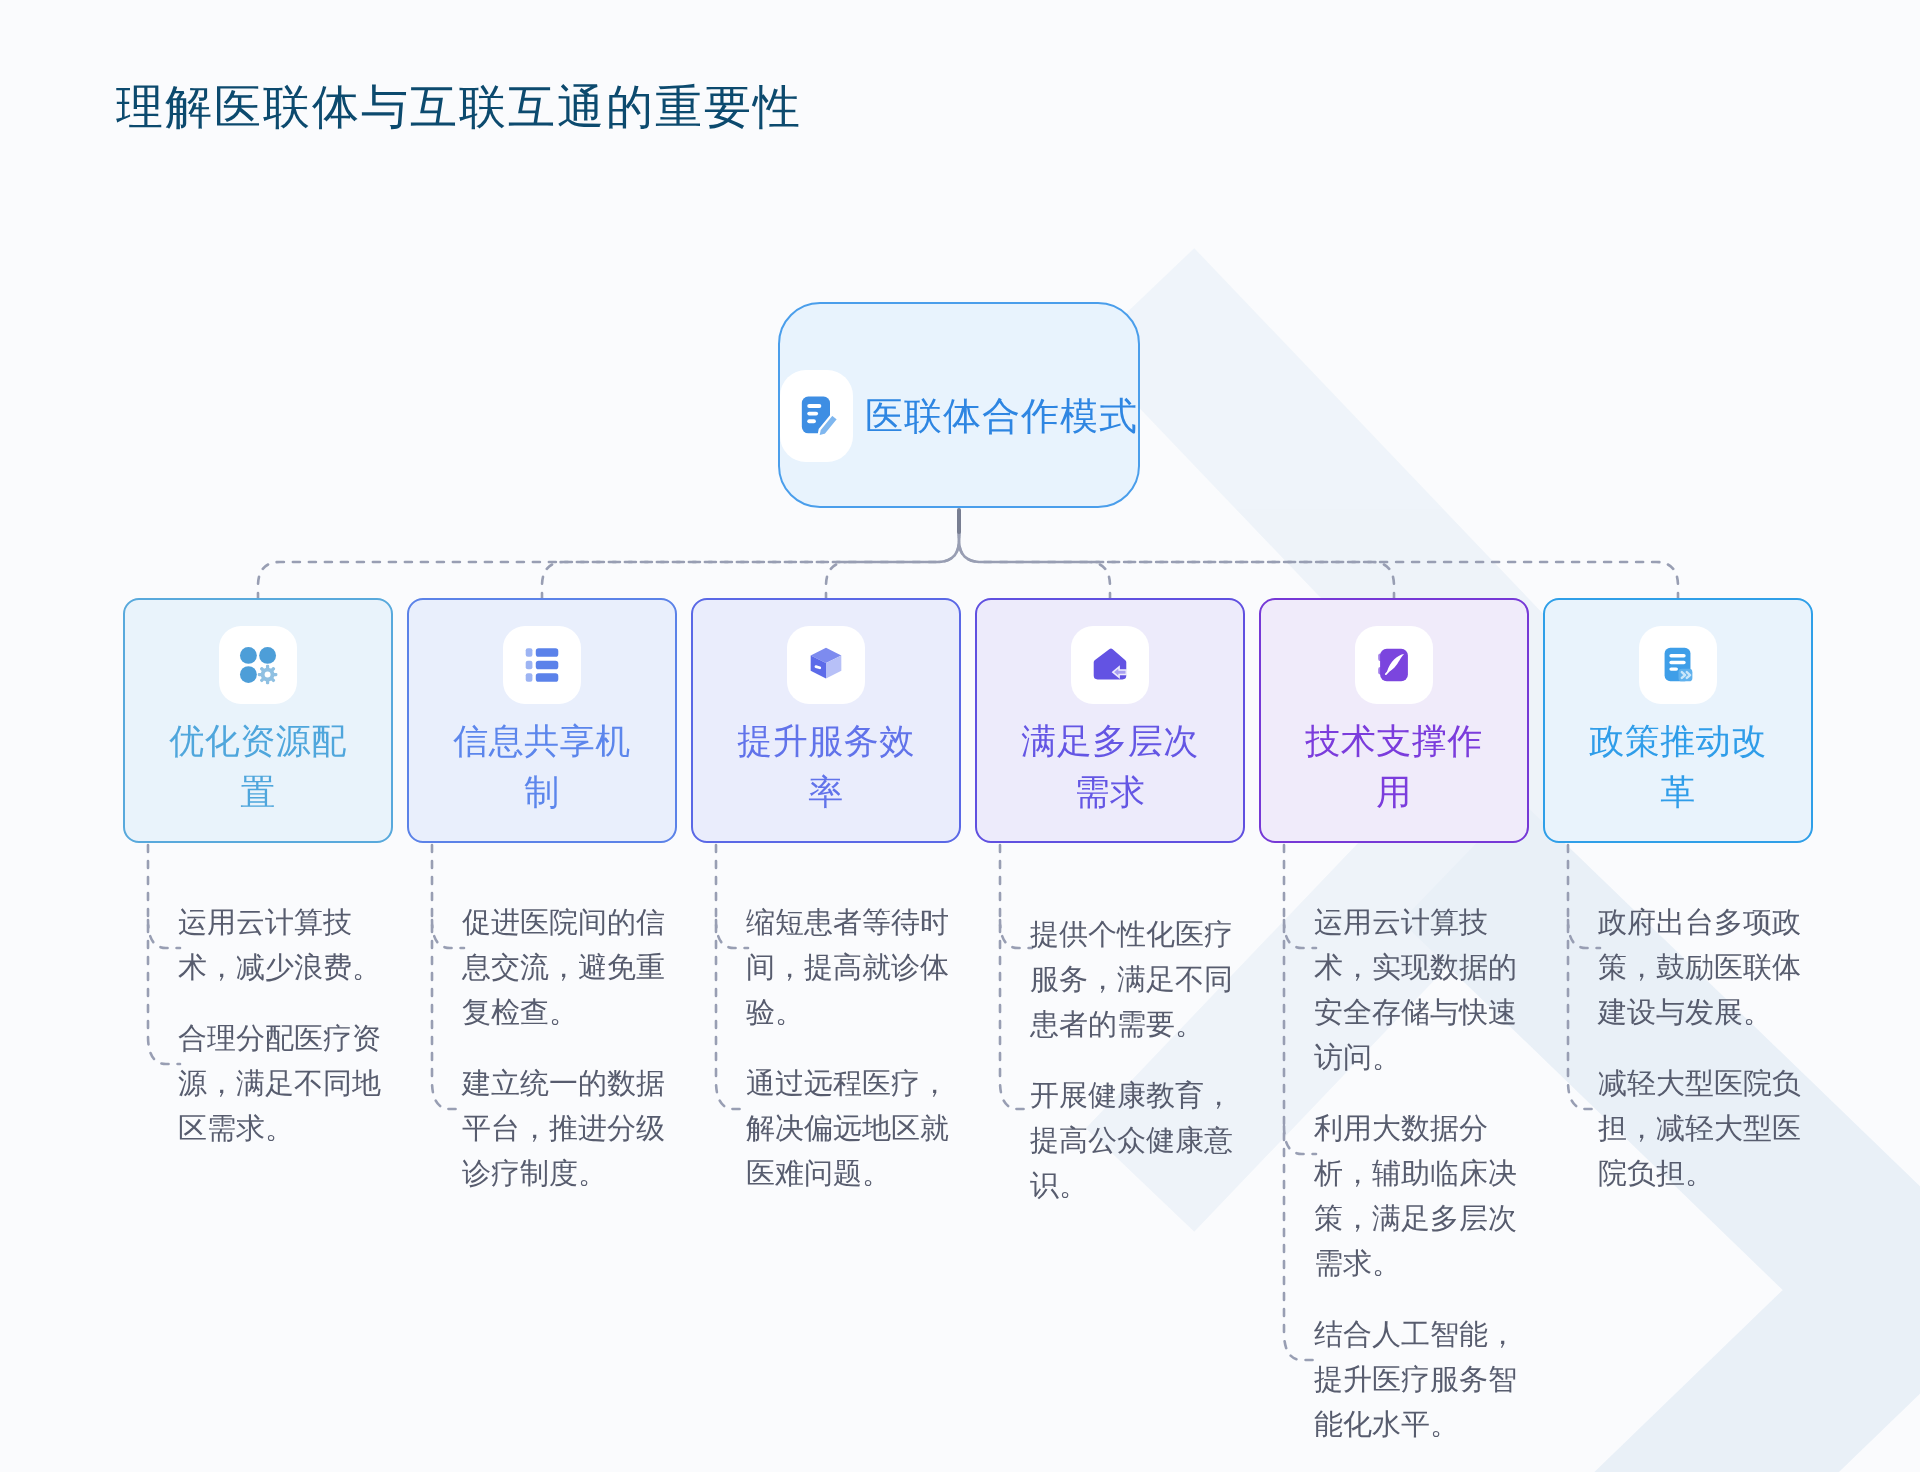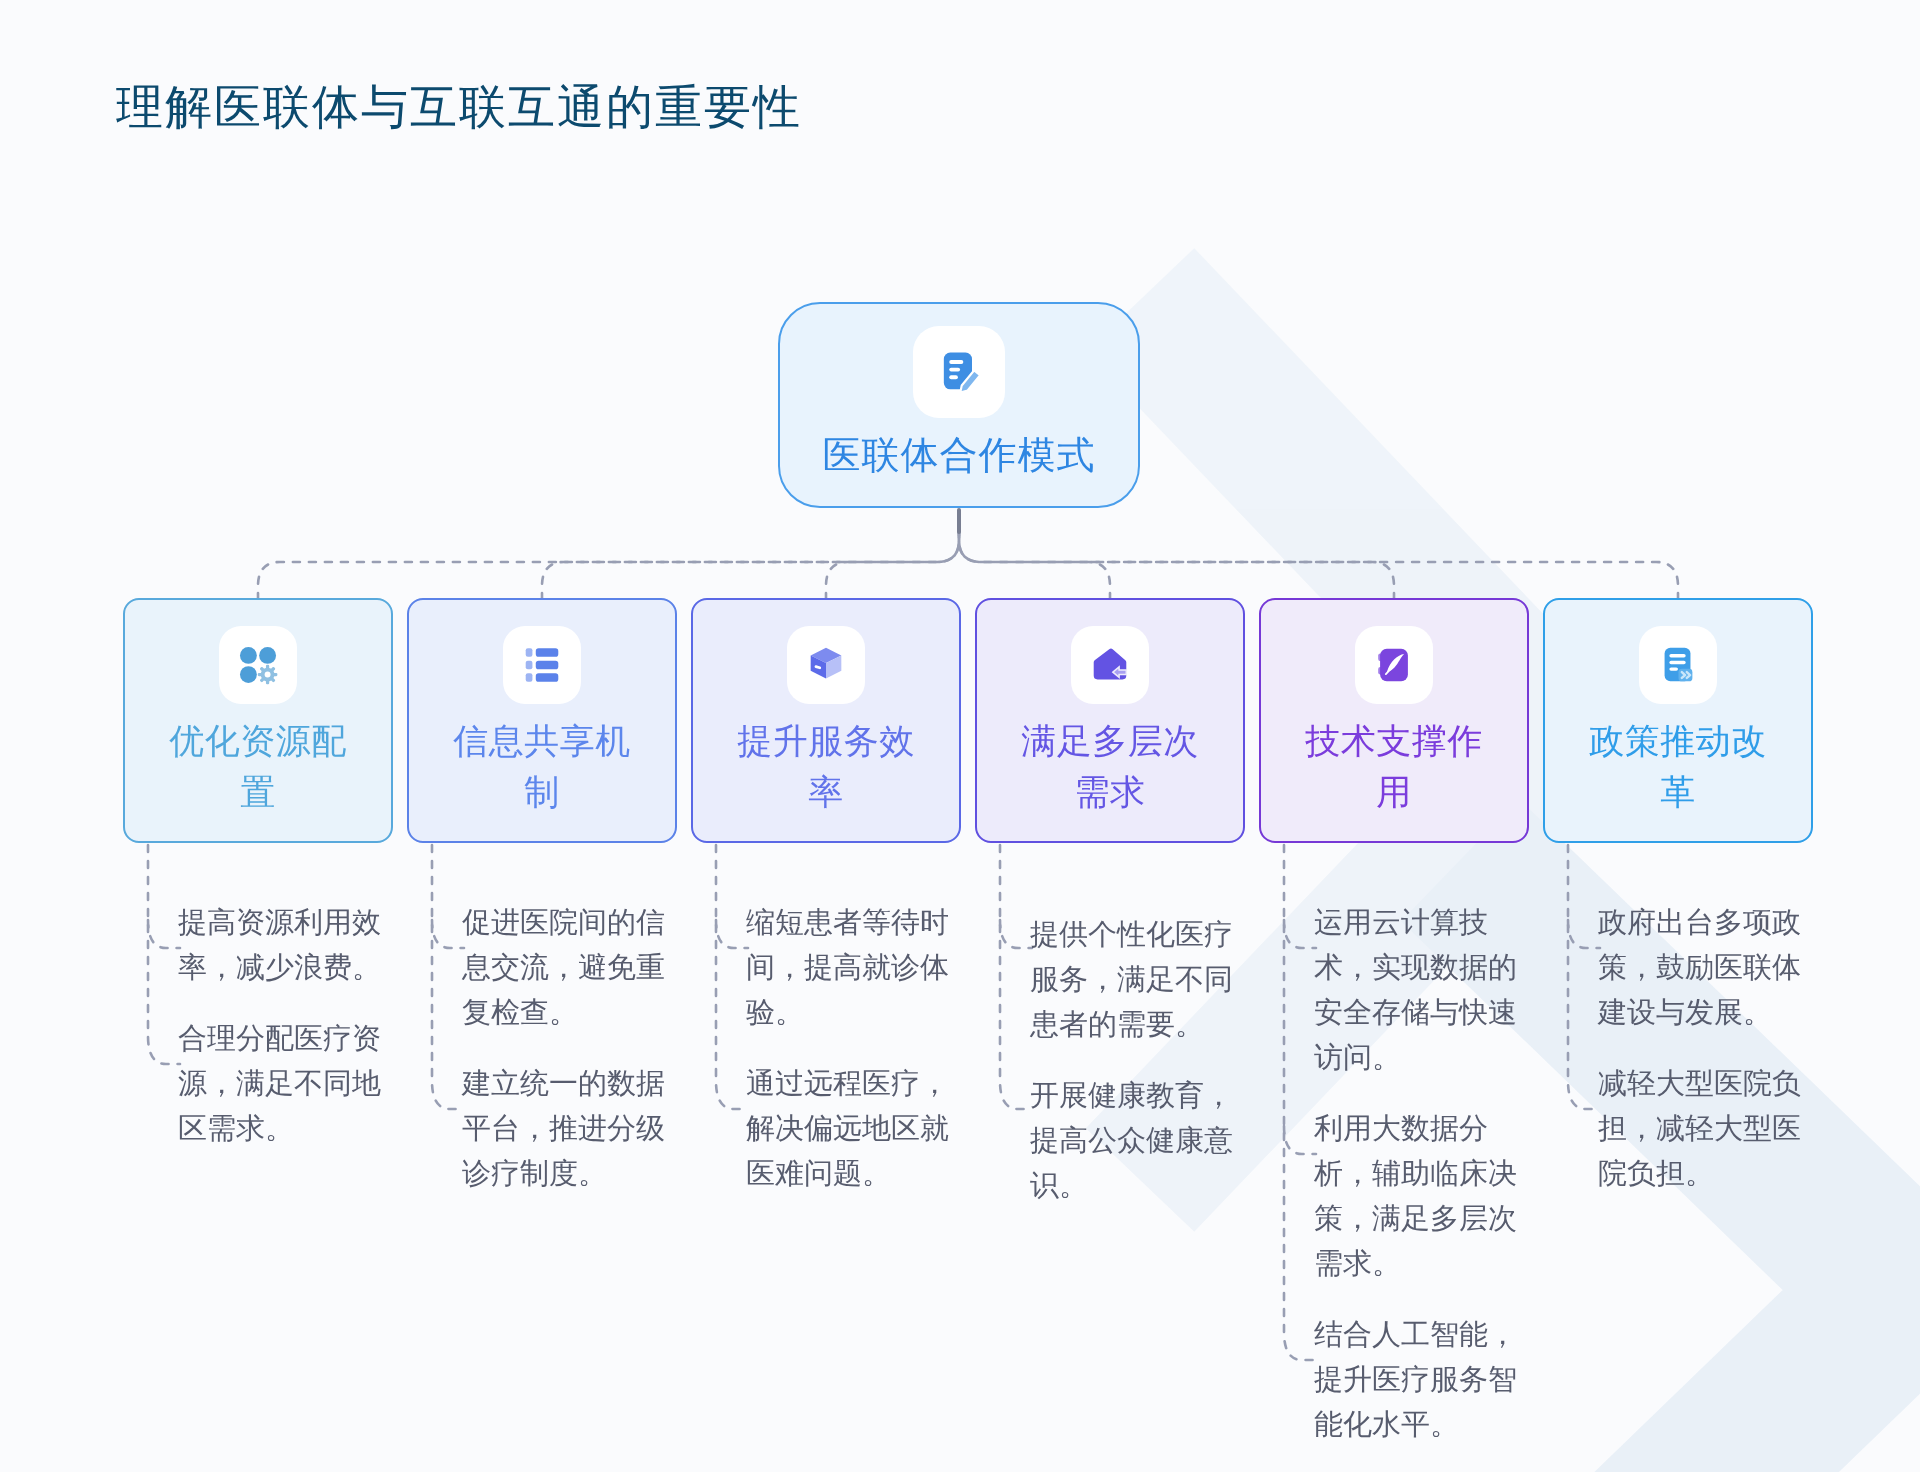--- a/index.html
+++ b/index.html
@@ -4,21 +4,21 @@
 <style>
   html,body{margin:0;padding:0;background:#FAFBFD;}
   .canvas{position:relative;width:1920px;height:1472px;background:#FAFBFD;overflow:hidden;
           font-family:"Liberation Sans","DejaVu Sans",sans-serif;}
   .overlay{position:absolute;left:0;top:0;width:1920px;height:1472px;pointer-events:none;}
   .page-title{position:absolute;left:116px;top:76px;margin:0;font-size:47px;font-weight:400;
               color:#0c4a6e;letter-spacing:2px;}
   
   .root-node{position:absolute;left:778px;top:302px;width:362px;height:206px;box-sizing:border-box;
              background:#E8F3FD;border:2.5px solid #4A9EEB;border-radius:42px;
-             display:flex;flex-direction:column;align-items:center;justify-content:flex-start;
+             display:flex;flex-direction:row;align-items:center;justify-content:flex-start;
              padding-top:22px;gap:12px;}
   .root-tile{width:92px;height:92px;background:#FFFFFF;border-radius:26px;display:flex;
              align-items:center;justify-content:center;}
   .root-label{font-size:38px;color:#2E86E2;letter-spacing:1px;white-space:nowrap;}
   
   .card{position:absolute;top:598px;width:270px;height:245px;box-sizing:border-box;
         border-radius:16px;border:2px solid var(--bd);background:var(--bg);
         display:flex;flex-direction:column;align-items:center;padding-top:26px;gap:12px;}
   .tile{width:78px;height:78px;background:#FFFFFF;border-radius:22px;display:flex;
         align-items:center;justify-content:center;flex:none;}
@@ -176,21 +176,21 @@
         <rect x="15" y="26.5" width="9" height="3.6" rx="1.8" fill="#FFFFFF"></rect>
         <rect x="24.5" y="28" width="14.5" height="13" rx="3.5" fill="#5FB1ED"></rect>
         <path d="M28 31.5 l3.4 3 -3.4 3" stroke="#C9E6FA" stroke-width="2.6" fill="none" stroke-linecap="round" stroke-linejoin="round"></path>
         <path d="M33.2 31.5 l3.4 3 -3.4 3" stroke="#C9E6FA" stroke-width="2.6" fill="none" stroke-linecap="round" stroke-linejoin="round"></path>
       </svg>
     </div>
     <div class="card-label">政策推动改革</div>
   </div>
 
   <div class="points p1">
-    <p>提高资源利用效率，减少浪费。</p>
+    <p>运用云计算技术，减少浪费。</p>
     <p>合理分配医疗资源，满足不同地区需求。</p>
   </div>
   <div class="points p2">
     <p>促进医院间的信息交流，避免重复检查。</p>
     <p>建立统一的数据平台，推进分级诊疗制度。</p>
   </div>
   <div class="points p3">
     <p>缩短患者等待时间，提高就诊体验。</p>
     <p>通过远程医疗，解决偏远地区就医难问题。</p>
   </div>

